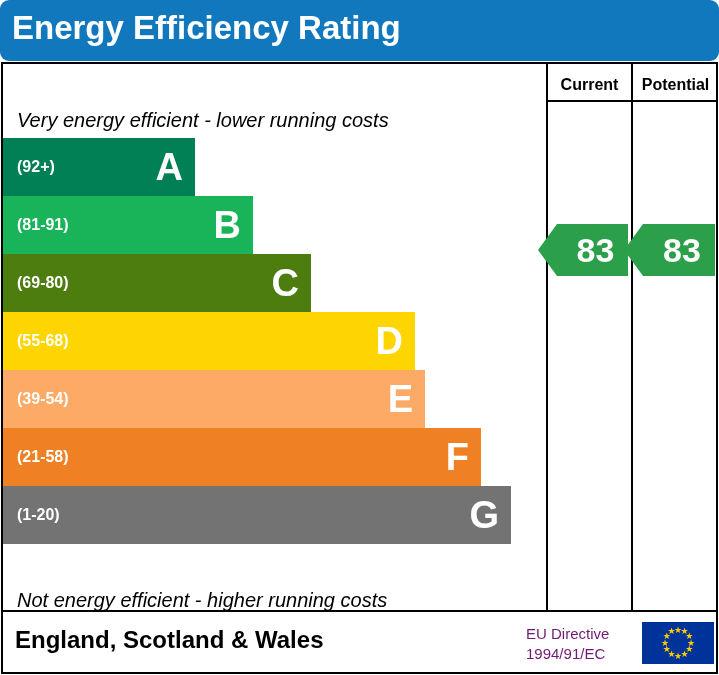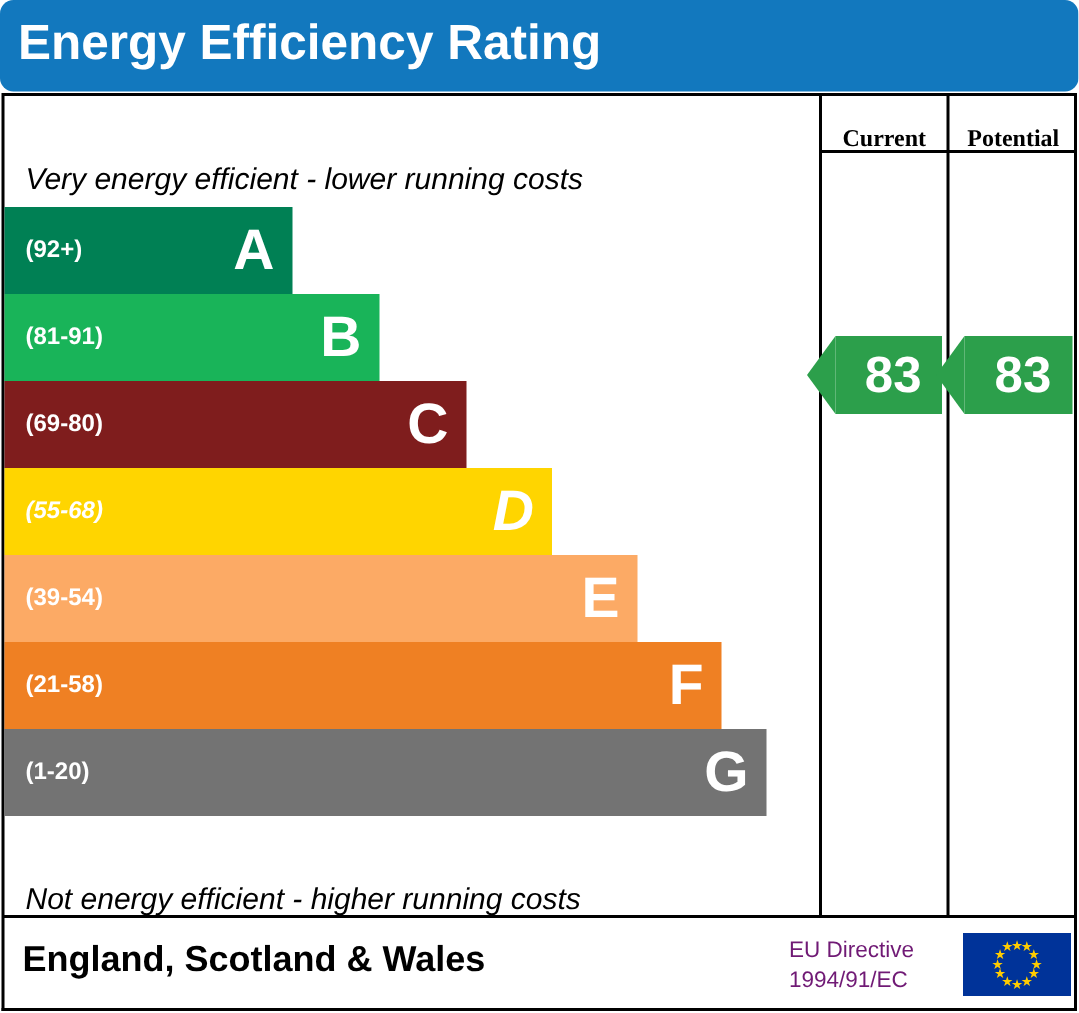--- a/index.html
+++ b/index.html
@@ -48,24 +48,23 @@
     width: 717px;
     height: 550px;
     border: 2px solid #000000;
     box-sizing: border-box;
   }
 
   
   .hdr-row {
     position: absolute;
     left: 0;
-    top: 12px;
+    top: 4px;
     width: 100%;
     height: 36px;
-    font-family: Liberation Serif, serif;
   }
   .hdr-sep {
     position: absolute;
     top: 36px;
     left: 543px;
     width: 172px;
     height: 2px;
     background: #000000;
   }
   .col-line-1 {
@@ -262,25 +261,25 @@
 
     <div class="bands">
       <div class="band" style="top:0px;   width:192px; background:#008054;">
         <span class="band-range dark">(92+)</span>
         <span class="band-letter">A</span>
       </div>
       <div class="band" style="top:58px;  width:250px; background:#19b459;">
         <span class="band-range">(81-91)</span>
         <span class="band-letter">B</span>
       </div>
-      <div class="band" style="top:116px; width:308px; background:#7f1d1d;">
+      <div class="band" style="top:116px; width:308px; background:#4d7c0f;">
         <span class="band-range">(69-80)</span>
         <span class="band-letter">C</span>
       </div>
-      <div class="band" style="top:174px; width:365px; background:#ffd500;font-style:italic;">
+      <div class="band" style="top:174px; width:412px; background:#ffd500;">
         <span class="band-range">(55-68)</span>
         <span class="band-letter">D</span>
       </div>
       <div class="band" style="top:232px; width:422px; background:#fcaa65;padding-left:44px;">
         <span class="band-range">(39-54)</span>
         <span class="band-letter">E</span>
       </div>
       <div class="band" style="top:290px; width:478px; background:#ef8023;">
         <span class="band-range">(21-58)</span>
         <span class="band-letter">F</span>

